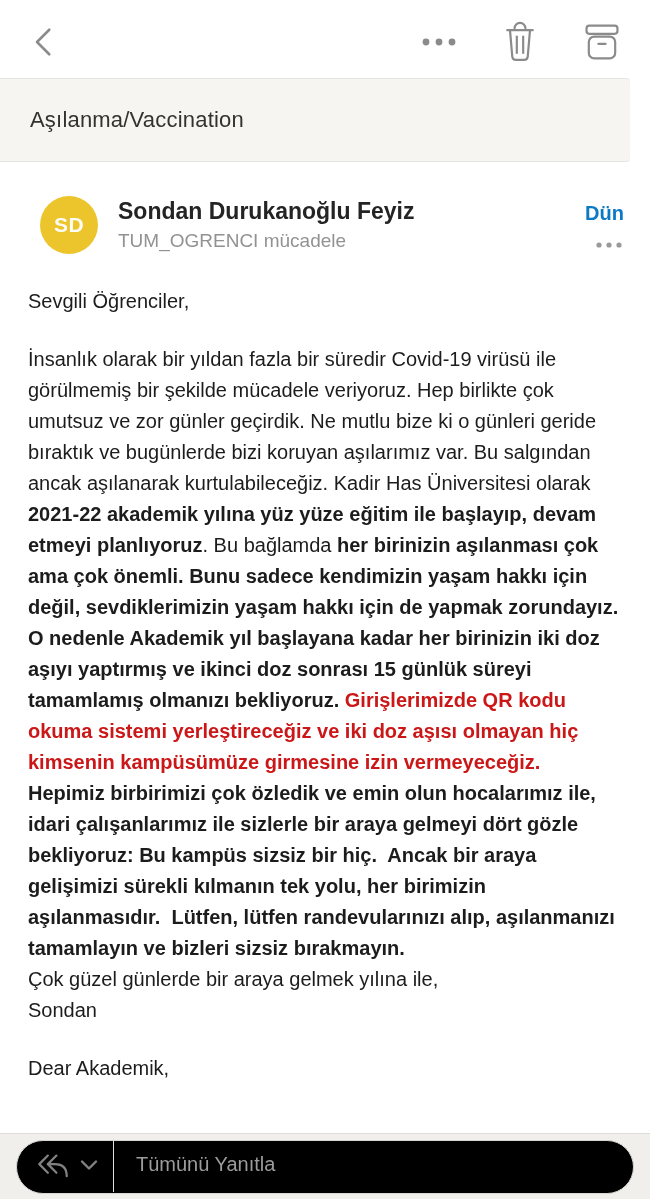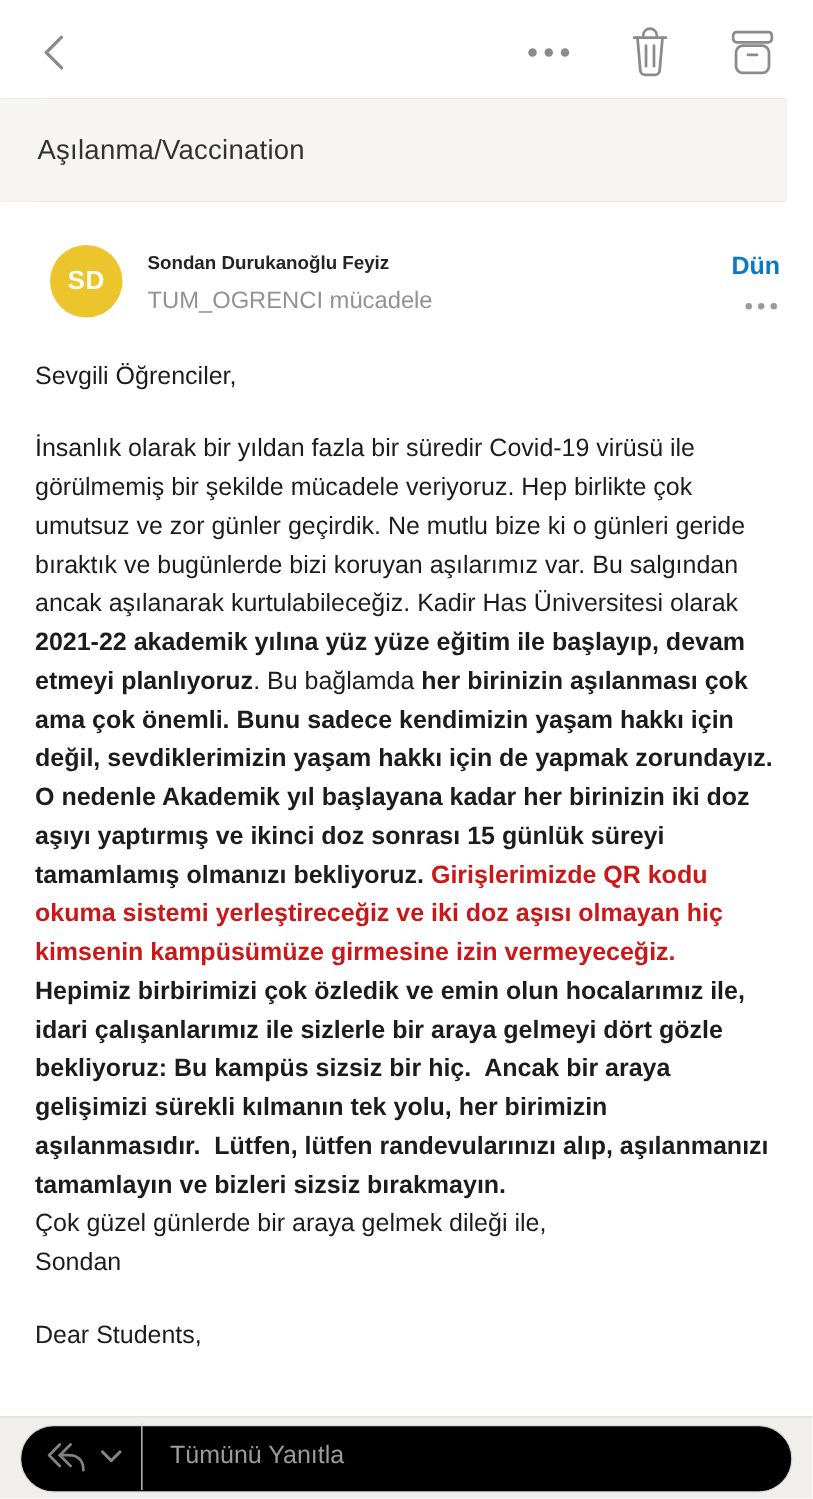--- a/index.html
+++ b/index.html
@@ -30,21 +30,21 @@
     border-radius:0 4px 4px 0;}
   .subject-text{font-size:22px;color:#333230;letter-spacing:.2px;}
 
   
   .sender{height:120px;flex:0 0 120px;display:flex;align-items:center;
     padding:6px 26px 0 40px;background:#fff;}
   .avatar{width:58px;height:58px;border-radius:50%;background:var(--avatar);
     display:flex;align-items:center;justify-content:center;flex:0 0 58px;cursor:pointer;}
   .avatar span{color:rgba(255,255,255,.96);font-size:21px;font-weight:600;letter-spacing:.5px;}
   .sender-text{flex:1;min-width:0;margin-left:20px;}
-  .sender-name{font-size:15px;font-weight:700;color:#242424;line-height:30px;}
+  .sender-name{font-size:23px;font-weight:700;color:#242424;line-height:30px;}
   .sender-to{font-size:19px;color:var(--muted);line-height:26px;margin-top:2px;}
   .sender-right{display:flex;flex-direction:column;align-items:flex-end;gap:14px;padding-top:2px;}
   .timestamp{color:var(--accent);font-size:20px;font-weight:600;}
 
   
   .email-body{flex:1;overflow:hidden;background:#fff;padding:4px 28px 0 28px;
     font-family:Liberation Sans, sans-serif;font-size:20px;
     line-height:31px;color:#1c1c1c;}
   .para{margin:0;}
   .para.gap{margin-top:27px;}
@@ -133,23 +133,23 @@
               </g>
             </svg>
         </span>
       </button>
     </div>
   </section>
 
   <main class="email-body">
       <p class="para"><span class="r-normal">Sevgili Öğrenciler,</span></p>
       <p class="para gap"><span class="r-normal">İnsanlık olarak bir yıldan fazla bir süredir Covid-19 virüsü ile görülmemiş bir şekilde mücadele veriyoruz. Hep birlikte çok umutsuz ve zor günler geçirdik. Ne mutlu bize ki o günleri geride bıraktık ve bugünlerde bizi koruyan aşılarımız var. Bu salgından ancak aşılanarak kurtulabileceğiz. Kadir Has Üniversitesi olarak </span><span class="r-bold">2021-22 akademik yılına yüz yüze eğitim ile başlayıp, devam etmeyi planlıyoruz</span><span class="r-normal">. Bu bağlamda </span><span class="r-bold">her birinizin aşılanması çok ama çok önemli. Bunu sadece kendimizin yaşam hakkı için değil, sevdiklerimizin yaşam hakkı için de yapmak zorundayız. O nedenle Akademik yıl başlayana kadar her birinizin iki doz aşıyı yaptırmış ve ikinci doz sonrası 15 günlük süreyi tamamlamış olmanızı bekliyoruz. </span><span class="r-boldred">Girişlerimizde QR kodu okuma sistemi yerleştireceğiz ve iki doz aşısı olmayan hiç kimsenin kampüsümüze girmesine izin vermeyeceğiz. </span><span class="r-bold">Hepimiz birbirimizi çok özledik ve emin olun hocalarımız ile, idari çalışanlarımız ile sizlerle bir araya gelmeyi dört gözle bekliyoruz: Bu kampüs sizsiz bir hiç.&nbsp; Ancak bir araya gelişimizi sürekli kılmanın tek yolu, her birimizin aşılanmasıdır.&nbsp; Lütfen, lütfen randevularınızı alıp, aşılanmanızı tamamlayın ve bizleri sizsiz bırakmayın.</span></p>
-      <p class="para"><span class="r-normal">Çok güzel günlerde bir araya gelmek dileği ile,</span></p>
+      <p class="para"><span class="r-normal">Çok güzel günlerde bir araya gelmek yılına ile,</span></p>
       <p class="para"><span class="r-normal">Sondan</span></p>
-      <p class="para gap"><span class="r-normal">Dear Students,</span></p>
+      <p class="para gap"><span class="r-normal">Dear Akademik,</span></p>
     </main>
 
   <footer class="reply-bar">
     <div class="reply-pill">
       <div class="reply-icons">
         <span>
           <svg width="36" height="28" viewBox="0 0 42 30" fill="none" stroke="#828282" stroke-width="2.6" stroke-linecap="round" stroke-linejoin="round">
             <path d="M15 4 L5 14 L15 24"></path>
             <path d="M25 4 L15 14 L25 24"></path>
             <path d="M15 14 h8 c9 0 14 5 14 14"></path>

